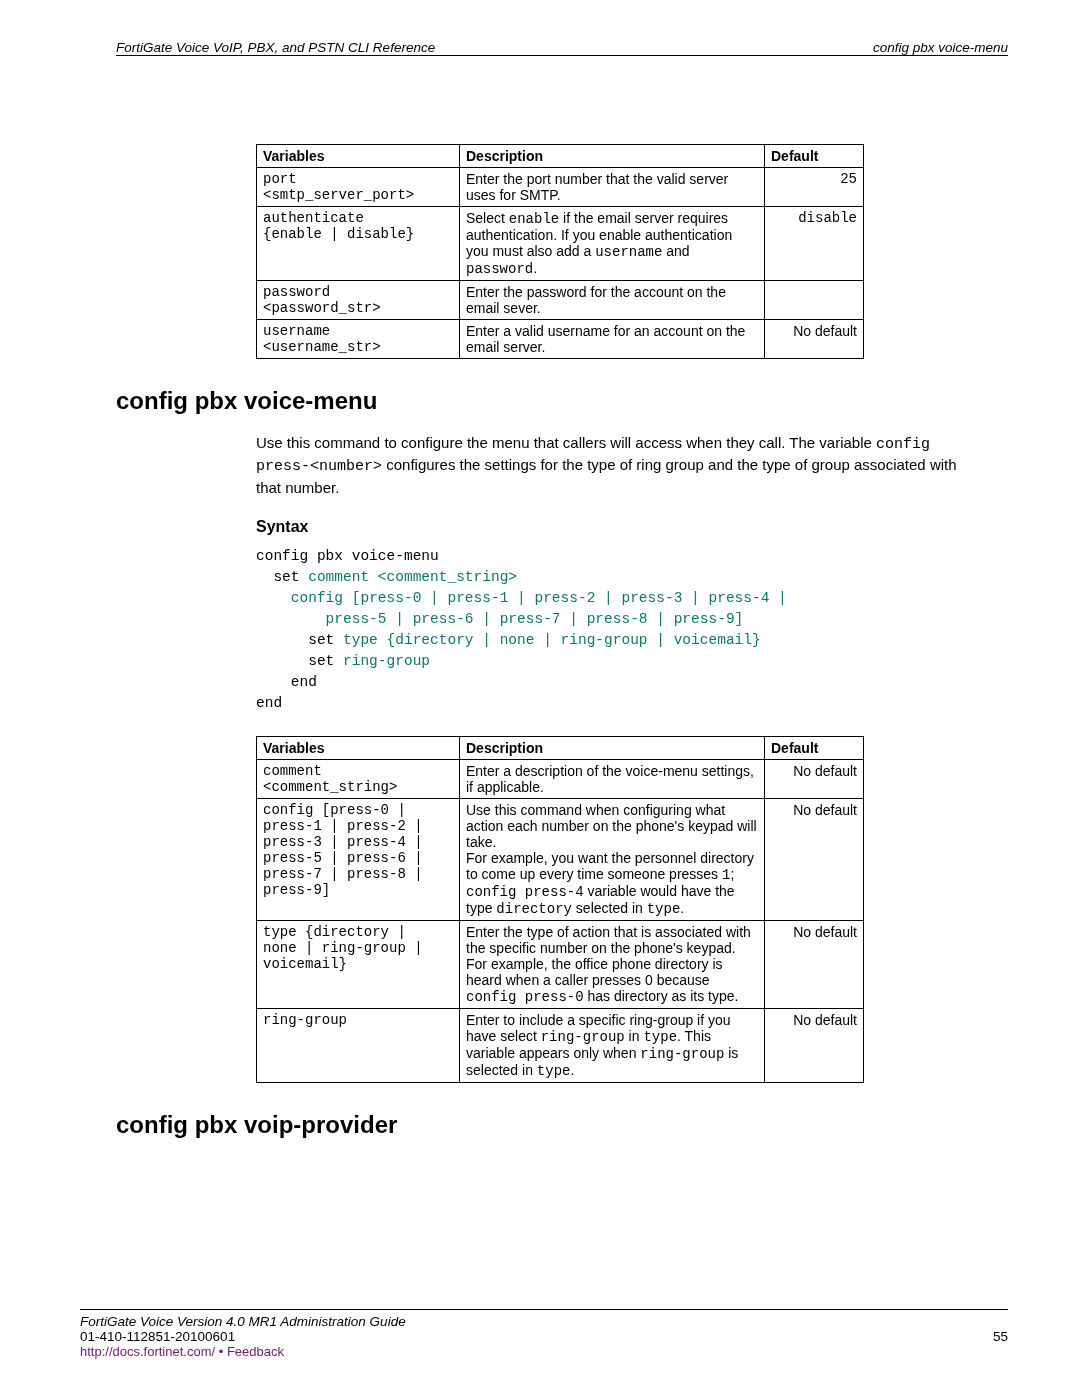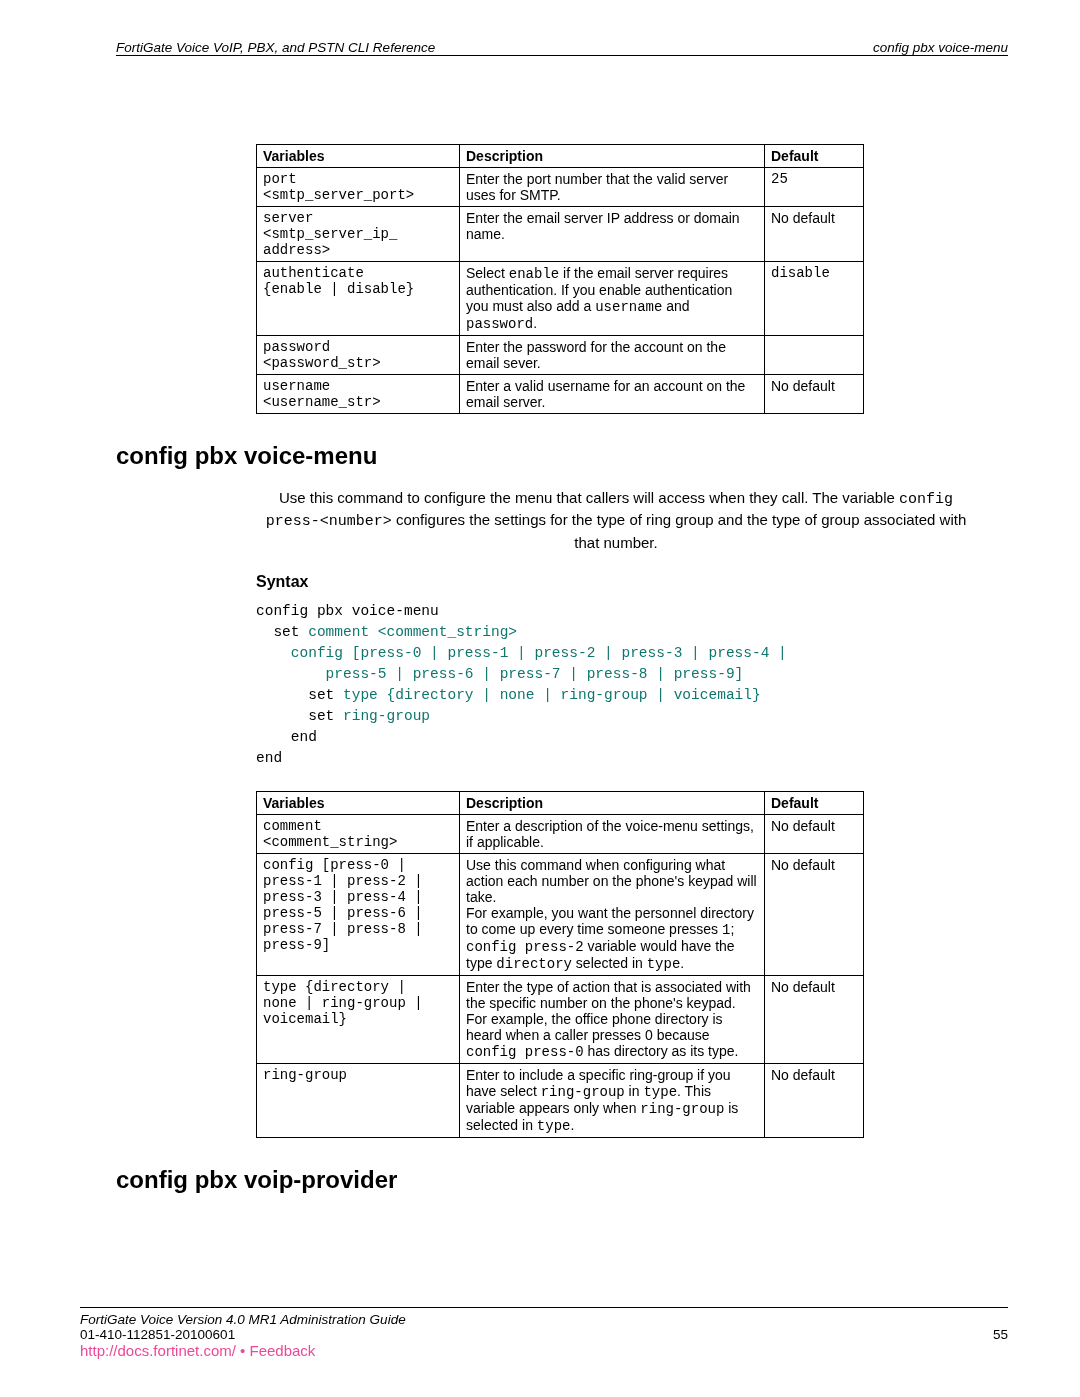--- a/index.html
+++ b/index.html
@@ -44,36 +44,36 @@
   }
   table.vars th {
     font-weight: bold;
   }
   table.vars td.c1 {
     font-family: "Courier New", monospace;
     width: 190px;
   }
   table.vars td.c3 {
     width: 86px;
+    text-align: right;
   }
   .mono {
     font-family: "Courier New", monospace;
   }
   h2.section {
     font-size: 24px;
     font-weight: bold;
     margin: 0 0 18px 0;
   }
   .intro {
     margin-left: 140px;
     width: 720px;
     font-size: 15px;
     line-height: 1.35;
     margin-bottom: 20px;
-    text-align: center;
   }
   h3.syntax {
     font-size: 16px;
     font-weight: bold;
     margin: 0 0 10px 140px;
   }
   pre.codeblock {
     font-family: "Courier New", monospace;
     font-size: 14.5px;
     line-height: 1.45;
@@ -94,22 +94,22 @@
   .footer-line1 {
     font-style: italic;
     font-size: 13.5px;
   }
   .footer-line2 {
     display: flex;
     justify-content: space-between;
     font-size: 13.5px;
   }
   .footer-link {
-    color: #ec4899;
-    font-size: 15px;
+    color: #701a75;
+    font-size: 13px;
     font-style: normal;
   }
 </style>
 </head>
 <body>
 
 <div class="page">
 
   <div class="header-row">
     <span>FortiGate Voice VoIP, PBX, and PSTN CLI Reference</span>
@@ -126,25 +126,20 @@
           <th>Default</th>
         </tr>
       </thead>
       <tbody>
           <tr>
             <td class="c1">port<br>&lt;smtp_server_port&gt;</td>
             <td>Enter the port number that the valid server uses for SMTP.</td>
             <td class="c3 mono">25</td>
           </tr>
           <tr>
-            <td class="c1">server<br>&lt;smtp_server_ip_<br>address&gt;</td>
-            <td>Enter the email server IP address or domain name.</td>
-            <td class="c3">No default</td>
-          </tr>
-          <tr>
             <td class="c1">authenticate<br>{enable | disable}</td>
             <td>Select <span class="mono">enable</span> if the email server requires authentication. If you enable authentication you must also add a <span class="mono">username</span> and <span class="mono">password</span>.</td>
             <td class="c3 mono">disable</td>
           </tr>
           <tr>
             <td class="c1">password<br>&lt;password_str&gt;</td>
             <td>Enter the password for the account on the email sever.</td>
             <td class="c3"></td>
           </tr>
           <tr>
@@ -179,21 +174,21 @@
         </tr>
       </thead>
       <tbody>
           <tr>
             <td class="c1">comment<br>&lt;comment_string&gt;</td>
             <td>Enter a description of the voice-menu settings, if applicable.</td>
             <td class="c3">No default</td>
           </tr>
           <tr>
             <td class="c1">config [press-0 |<br>press-1 | press-2 |<br>press-3 | press-4 |<br>press-5 | press-6 |<br>press-7 | press-8 |<br>press-9]</td>
-            <td>Use this command when configuring what action each number on the phone's keypad will take.<br>For example, you want the personnel directory to come up every time someone presses <span class="mono">1</span>; <span class="mono">config press-2</span> variable would have the type <span class="mono">directory</span> selected in <span class="mono">type</span>.</td>
+            <td>Use this command when configuring what action each number on the phone's keypad will take.<br>For example, you want the personnel directory to come up every time someone presses <span class="mono">1</span>; <span class="mono">config press-4</span> variable would have the type <span class="mono">directory</span> selected in <span class="mono">type</span>.</td>
             <td class="c3">No default</td>
           </tr>
           <tr>
             <td class="c1">type {directory |<br>none | ring-group |<br>voicemail}</td>
             <td>Enter the type of action that is associated with the specific number on the phone's keypad. For example, the office phone directory is heard when a caller presses 0 because <span class="mono">config press-0</span> has directory as its type.</td>
             <td class="c3">No default</td>
           </tr>
           <tr>
             <td class="c1">ring-group</td>
             <td>Enter to include a specific ring-group if you have select <span class="mono">ring-group</span> in <span class="mono">type</span>. This variable appears only when <span class="mono">ring-group</span> is selected in <span class="mono">type</span>.</td>

